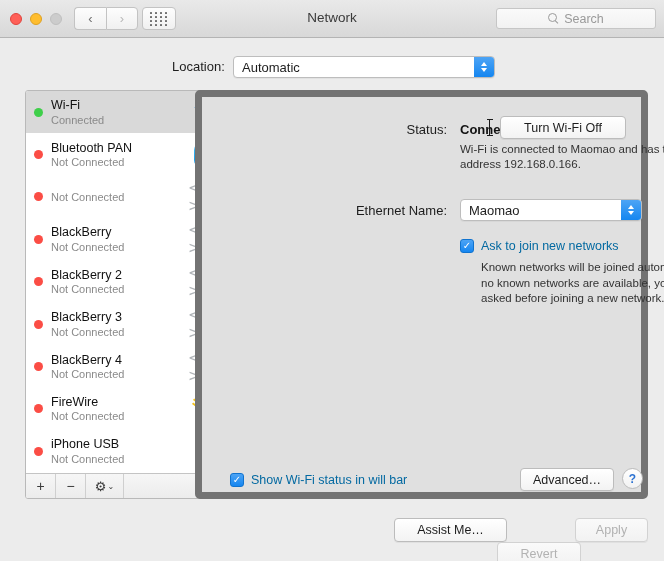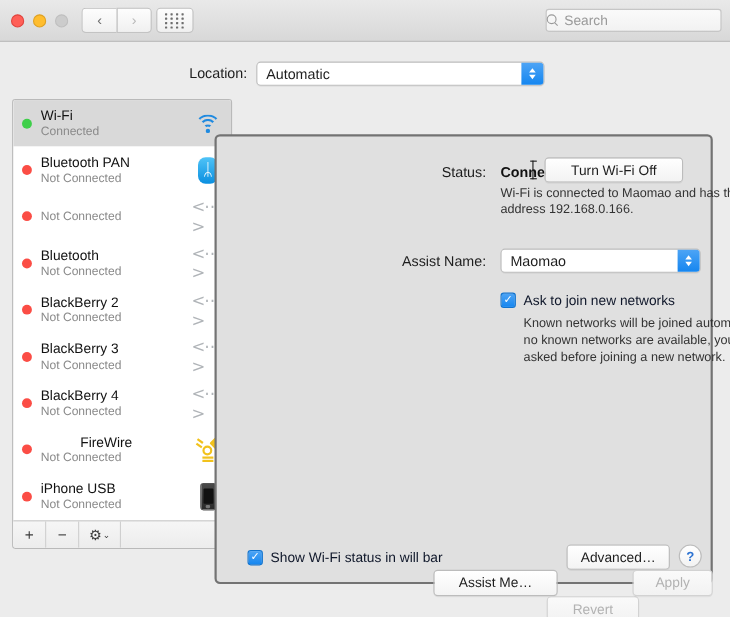--- a/index.html
+++ b/index.html
@@ -45,21 +45,21 @@
   .dotgrid i { width: 2px; height: 2px; background: #6e6e6e; border-radius: 0.5px; display:block; }
 
   .wtitle {
     position: absolute; top: 10px; left: 0; width: 664px; text-align: center;
     font-size: 13.5px; color: #3a3a3a;
   }
   .searchbox {
     position: absolute; top: 8px; right: 8px; width: 160px; height: 21px;
     background: linear-gradient(180deg,#fafafa,#f2f2f2);
     border: 1px solid #c6c6c6; border-radius: 3px;
-    display: flex; align-items: center; gap: 5px;
+    display: flex; align-items: center; justify-content: center; gap: 5px;
   }
   .searchbox .sicon { width: 11px; height: 11px; position: relative; display:block; }
   .searchbox .sicon::before {
     content:""; position:absolute; top:0; left:0; width:7px; height:7px;
     border:1.4px solid #9a9a9a; border-radius:50%;
   }
   .searchbox .sicon::after {
     content:""; position:absolute; top:7px; left:6.5px; width:4px; height:1.4px;
     background:#9a9a9a; transform: rotate(45deg); transform-origin: left center;
   }
@@ -80,21 +80,21 @@
     display: flex; flex-direction: column; align-items: center; justify-content: center;
     gap: 2px; color: #fff;
   }
   .popup .arrows i { display:block; width:0; height:0; border-left:3.5px solid transparent; border-right:3.5px solid transparent; }
   .popup .arrows i.up { border-bottom: 4px solid #fff; }
   .popup .arrows i.dn { border-top: 4px solid #fff; }
   #location-popup { left: 233px; top: 0; width: 262px; height: 22px; }
 
   
   .sidebar {
-    position: absolute; left: 11px; top: 90px; width: 200px; height: 409px;
+    position: absolute; left: 25px; top: 90px; width: 200px; height: 409px;
     background: #ffffff; border: 1px solid #b9b9b9; border-radius: 3px; overflow: hidden;
   }
   .svc-list { height: 382px; overflow: hidden; }
   .svc {
     height: 42.4px; display: flex; align-items: center; padding: 0 6px 0 8px;
     position: relative;
   }
   .svc.selected { background: #d9d9d9; }
   .dot { width: 9px; height: 9px; border-radius: 50%; flex: none; margin-right: 8px; }
   .dot.green { background: #3fcf4a; }
@@ -158,21 +158,21 @@
     width: 30px; border-right: 1px solid #cfcfcf;
     display: flex; align-items: center; justify-content: center;
     font-size: 14px; color: #3b3b3b;
   }
   .sb-btn.gear { width: 38px; gap: 1px; font-size: 13px; }
   .sb-btn .caret { font-size: 8px; color: #3b3b3b; }
 
   
   .panel {
     position: absolute; left: 195px; top: 90px; width: 453px; height: 409px;
-    background: #e0e0e0; border: 2px solid #737373; border-radius: 5px; margin-top: 32px;
+    background: #e0e0e0; border: 7px solid #737373; border-radius: 5px;
   }
   .label-r { position: absolute; text-align: right; font-size: 13px; color: #1d1d1d; }
 
   .btn {
     background: linear-gradient(180deg,#ffffff,#f3f3f3);
     border: 1px solid #bcbcbc; border-radius: 4px;
     font-size: 12.5px; color: #1d1d1d;
     display: flex; align-items: center; justify-content: center;
     box-shadow: 0 1px 0 rgba(0,0,0,0.05);
   }
@@ -199,21 +199,21 @@
   #netname-popup { left: 258px; top: 102px; width: 182px; height: 22px; }
 
   .cbrow { position: absolute; display: flex; align-items: flex-start; }
   .checkbox {
     width: 14px; height: 14px; border-radius: 3px; flex: none;
     background: linear-gradient(180deg,#4da4f5,#1586f0);
     border: 1px solid #1073cf;
     display: flex; align-items: center; justify-content: center;
     color: #fff; font-size: 10px; line-height: 1;
   }
-  .cb-label { font-size: 12.5px; color: #0f172a; margin-left: 7px; }
+  .cb-label { font-size: 12.5px; color: #0369a1; margin-left: 7px; }
   #ask-join-row { left: 258px; top: 142px; }
   #ask-join-desc {
     position: absolute; left: 279px; top: 163px; width: 245px;
     font-size: 11.5px; color: #333; line-height: 1.35;
   }
 
   #show-status-row { left: 28px; top: 376px; }
   #advanced-btn { position: absolute; left: 318px; top: 371px; width: 94px; height: 23px; }
   #help-btn {
     position: absolute; left: 420px; top: 371px; width: 21px; height: 21px;
@@ -255,20 +255,21 @@
         <i></i>
           <i></i>
           <i></i>
           <i></i>
           <i></i>
           <i></i>
           <i></i>
           <i></i>
       </span>
     </div>
+    <div class="wtitle">Network</div>
     <div class="searchbox">
       <span class="sicon"></span>
       <span>Search</span>
     </div>
   </div>
 
   <div class="locrow">
     <div class="loclabel">Location:</div>
     <div class="popup" id="location-popup">
       <span class="val">Automatic</span>
@@ -311,21 +312,21 @@
           <span class="svc-text">
             <span class="svc-status" style="display: block;">Not Connected</span>
           </span>
           <span class="svc-icon">
             <span class="ico-eth">&lt;⋯&gt;</span>
           </span>
         </div>
         <div class="svc">
           <span class="dot red"></span>
           <span class="svc-text">
-            <span class="svc-name" style="display: block;">Bluetooth</span>
+            <span class="svc-name" style="display: block;">BlackBerry</span>
             <span class="svc-status" style="display: block;">Not Connected</span>
           </span>
           <span class="svc-icon">
             <span class="ico-eth">&lt;⋯&gt;</span>
           </span>
         </div>
         <div class="svc">
           <span class="dot red"></span>
           <span class="svc-text">
             <span class="svc-name" style="display: block;">BlackBerry 2</span>
@@ -351,21 +352,21 @@
             <span class="svc-name" style="display: block;">BlackBerry 4</span>
             <span class="svc-status" style="display: block;">Not Connected</span>
           </span>
           <span class="svc-icon">
             <span class="ico-eth">&lt;⋯&gt;</span>
           </span>
         </div>
         <div class="svc">
           <span class="dot red"></span>
           <span class="svc-text">
-            <span class="svc-name" style="display: block; margin-left: 36px;">FireWire</span>
+            <span class="svc-name" style="display: block;">FireWire</span>
             <span class="svc-status" style="display: block;">Not Connected</span>
           </span>
           <span class="svc-icon">
             <span class="ico-fw">
               <span class="ring"></span>
               <span class="bar1"></span>
               <span class="bar2"></span>
               <span class="dia"></span>
               <span class="s1"></span>
               <span class="s2"></span>
@@ -393,21 +394,21 @@
     </div>
   </div>
 
   <div class="panel">
     <div class="label-r" id="status-label">Status:</div>
     <div id="status-value">Connected</div>
     <div class="ibeam"></div>
     <div class="btn" id="turn-wifi-off">Turn Wi-Fi Off</div>
     <div id="status-detail">Wi-Fi is connected to Maomao and has the IP address 192.168.0.166.</div>
 
-    <div class="label-r" id="netname-label">Assist Name:</div>
+    <div class="label-r" id="netname-label">Ethernet Name:</div>
     <div class="popup" id="netname-popup">
       <span class="val">Maomao</span>
       <span class="arrows">
           <i class="up"></i>
           <i class="dn"></i>
         </span>
     </div>
 
     <div class="cbrow" id="ask-join-row">
       <span class="checkbox">✓</span>

